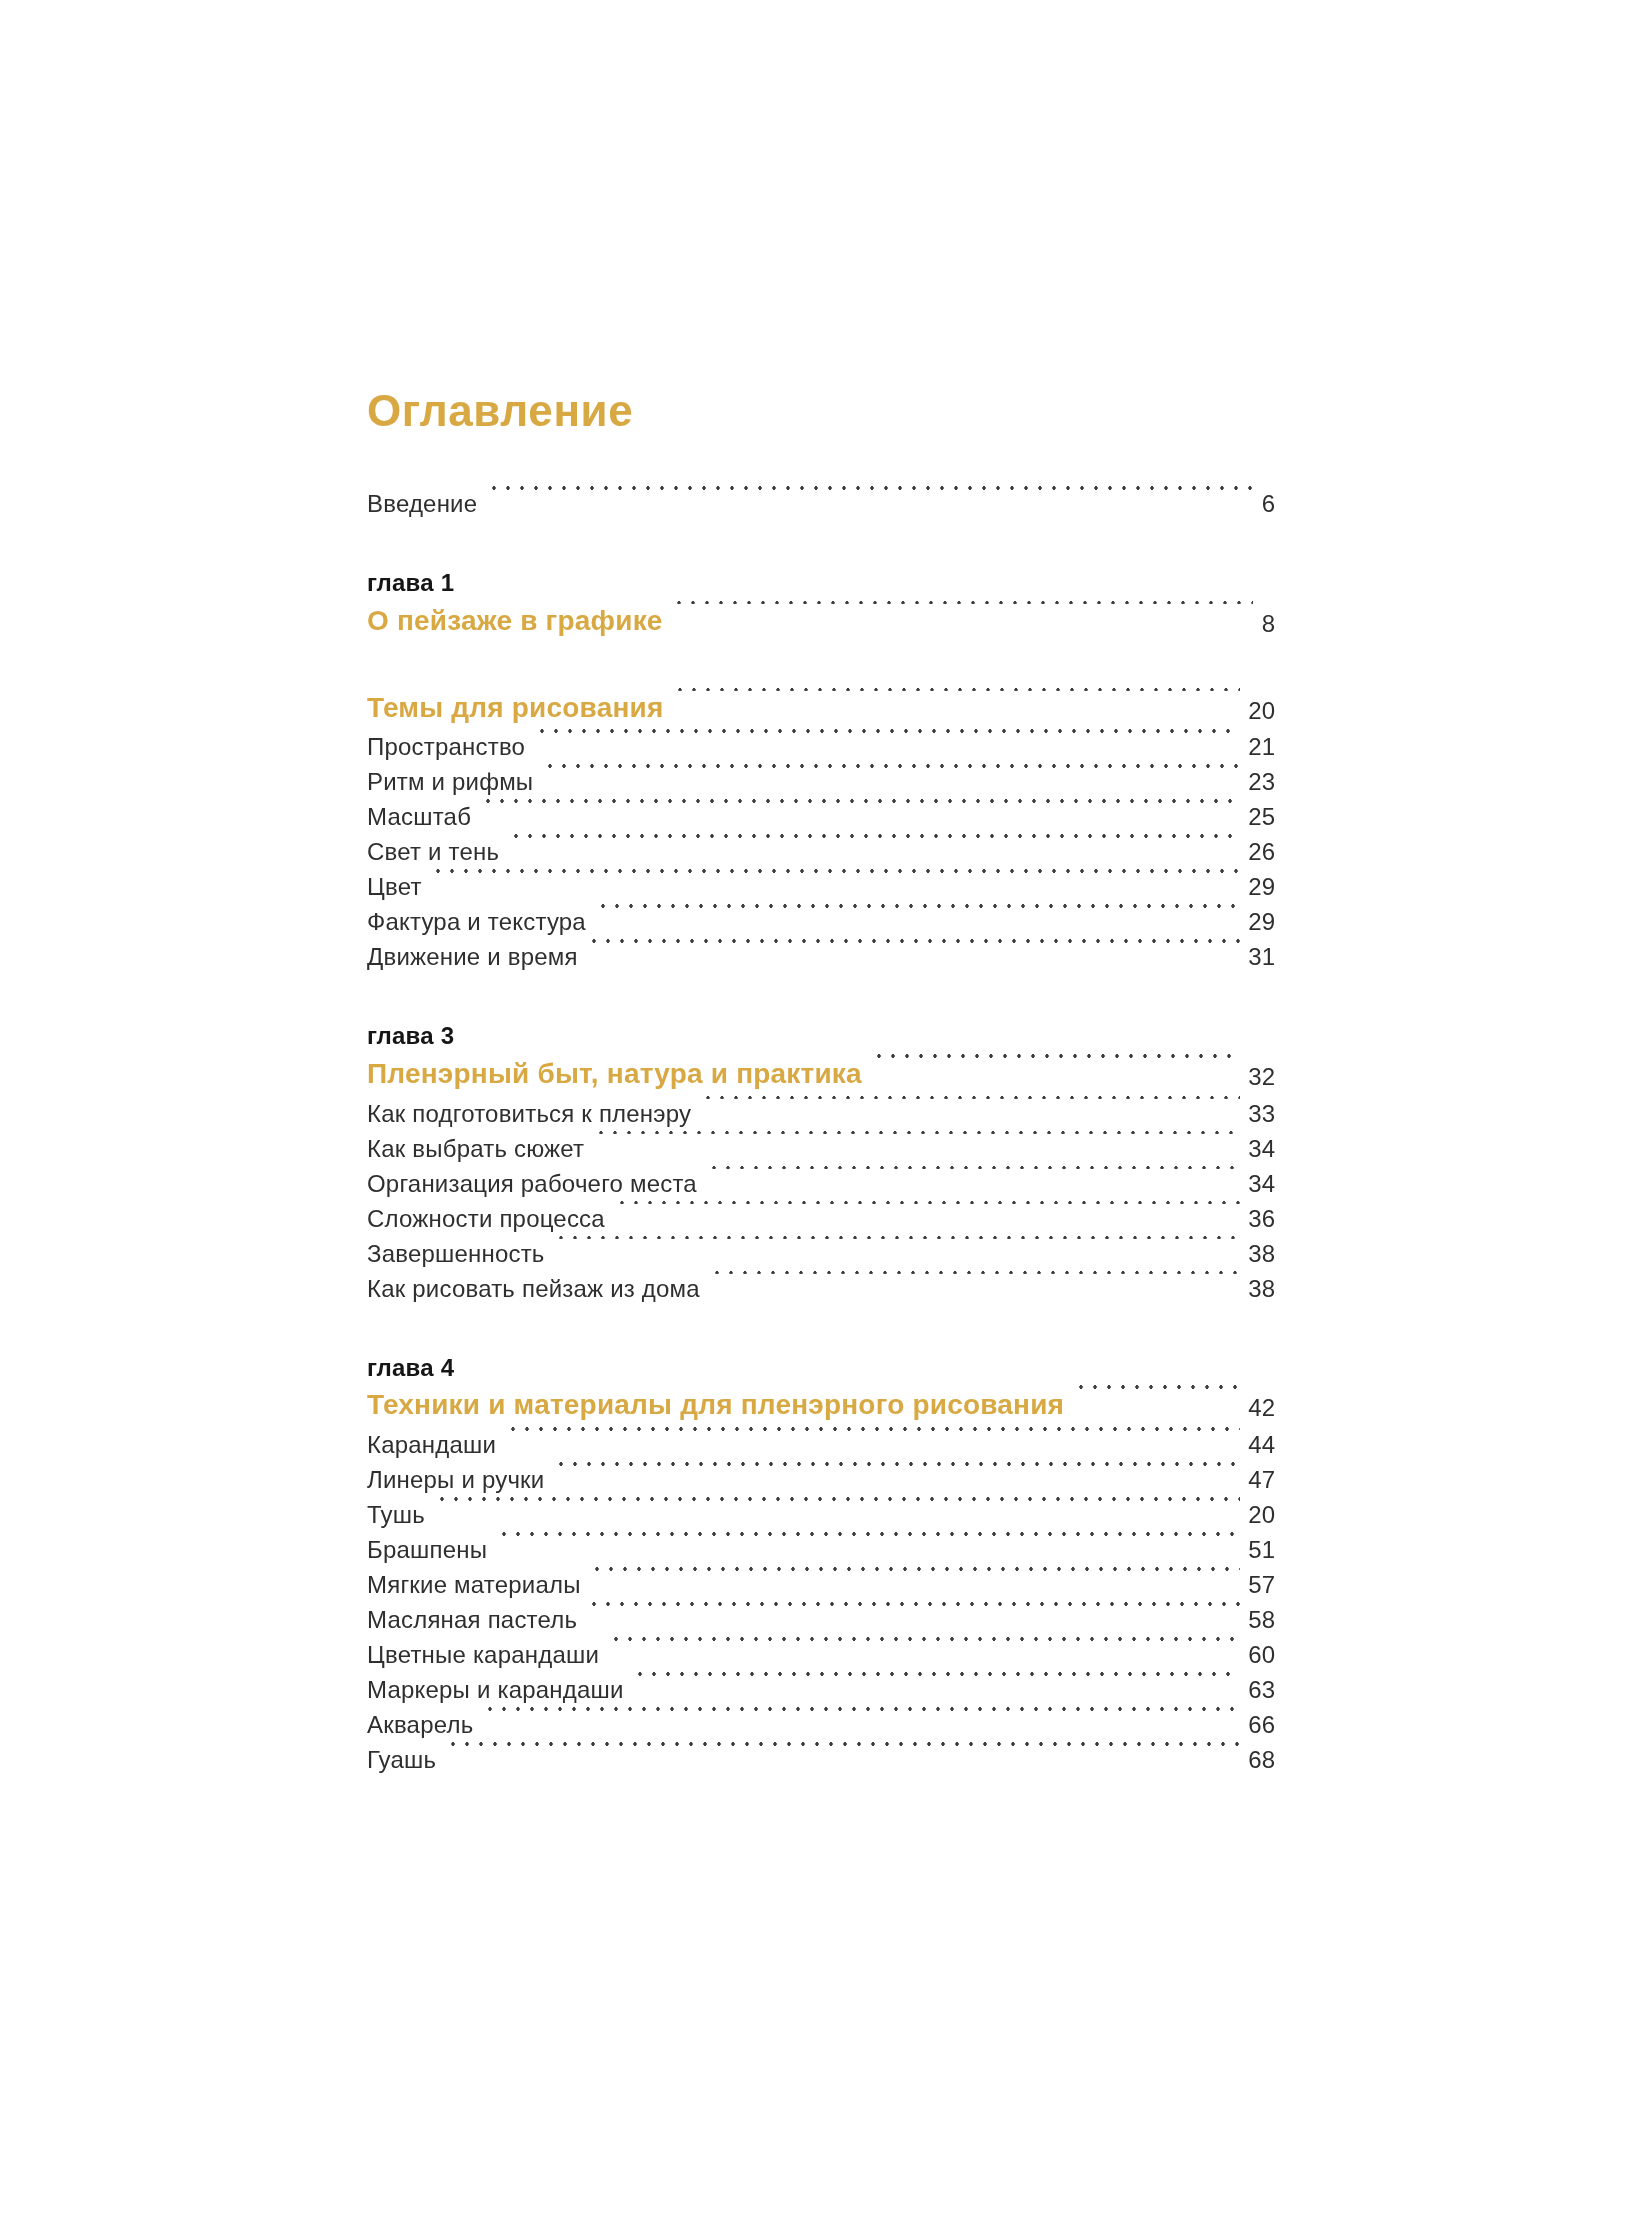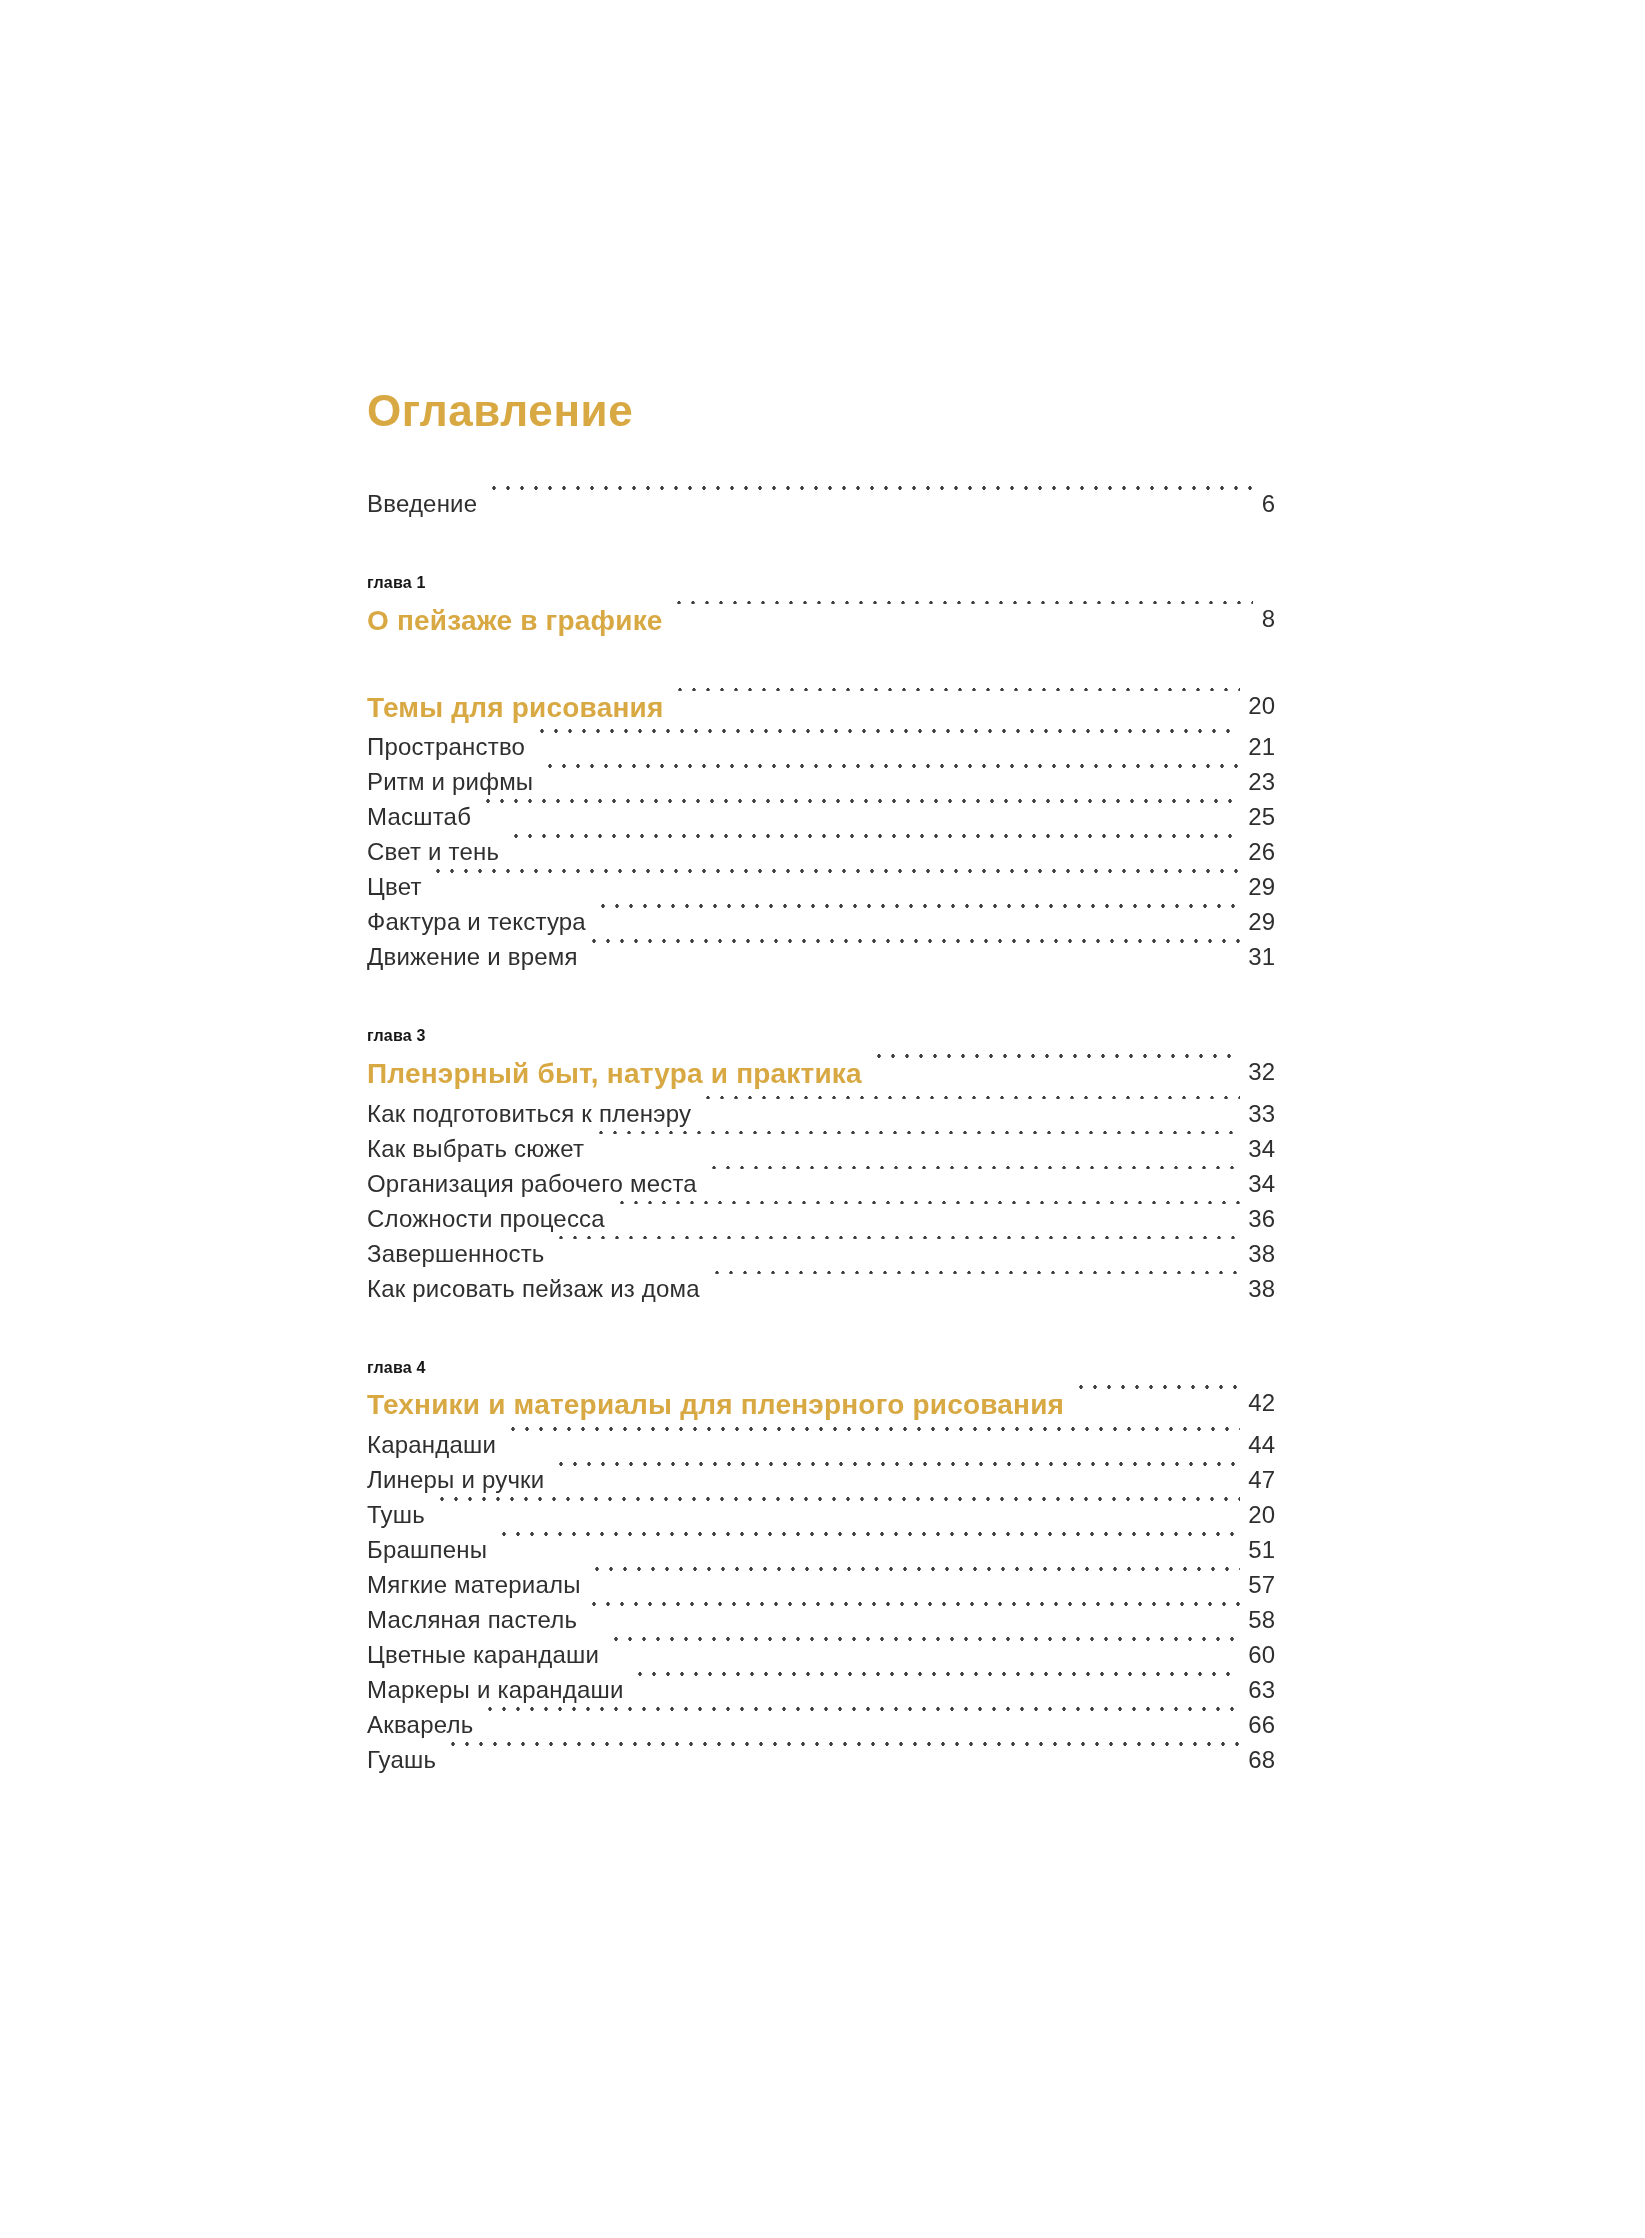--- a/index.html
+++ b/index.html
@@ -7,39 +7,39 @@
   html,body { margin:0; padding:0; background:#ffffff; }
   .page {
     position:relative; width:1400px; height:2239px; background:#ffffff;
     font-family:"Liberation Sans","DejaVu Sans",sans-serif; overflow:hidden;
   }
   .content { position:absolute; left:367px; top:388px; width:908px; }
   .title {
     margin:0; font-size:44px; line-height:46px; font-weight:700;
     color:var(--accent); letter-spacing:0.6px;
   }
-  .row { display:flex; align-items:flex-start; }
+  .row { display:flex; align-items:flex-end; }
   .intro-row { margin-top:52px; }
   .row .label {
     white-space:nowrap; font-size:24px; line-height:35px;
     color:var(--ink); letter-spacing:0.2px;
   }
   .row .num {
     white-space:nowrap; font-size:24px; line-height:35px;
     color:var(--ink); font-weight:400;
   }
   .dots {
     flex:1 1 auto; align-self:baseline; height:3.6px; min-width:18px;
     margin:0 8.5px 0 9.7px;
     background-image:radial-gradient(circle, var(--dot) 1.5px, rgba(0,0,0,0) 1.8px);
     background-size:14px 3.6px; background-repeat:repeat-x; background-position:left center;
   }
   .chapter { margin-top:47px; }
   .chapter-label {
-    font-size:16px; line-height:29px; font-weight:600;
+    font-size:24px; line-height:29px; font-weight:600;
     color:var(--ink-dark); letter-spacing:0.2px;
   }
   .title-row { margin-top:3.6px; line-height:40px; }
   .title-row .label{
     font-size:28px; line-height:40px; font-weight:700;
     color:var(--accent); letter-spacing:0.2px;
   }
   .items { margin-top:1.8px; }
   .items .row { line-height:35px; }
 </style>

